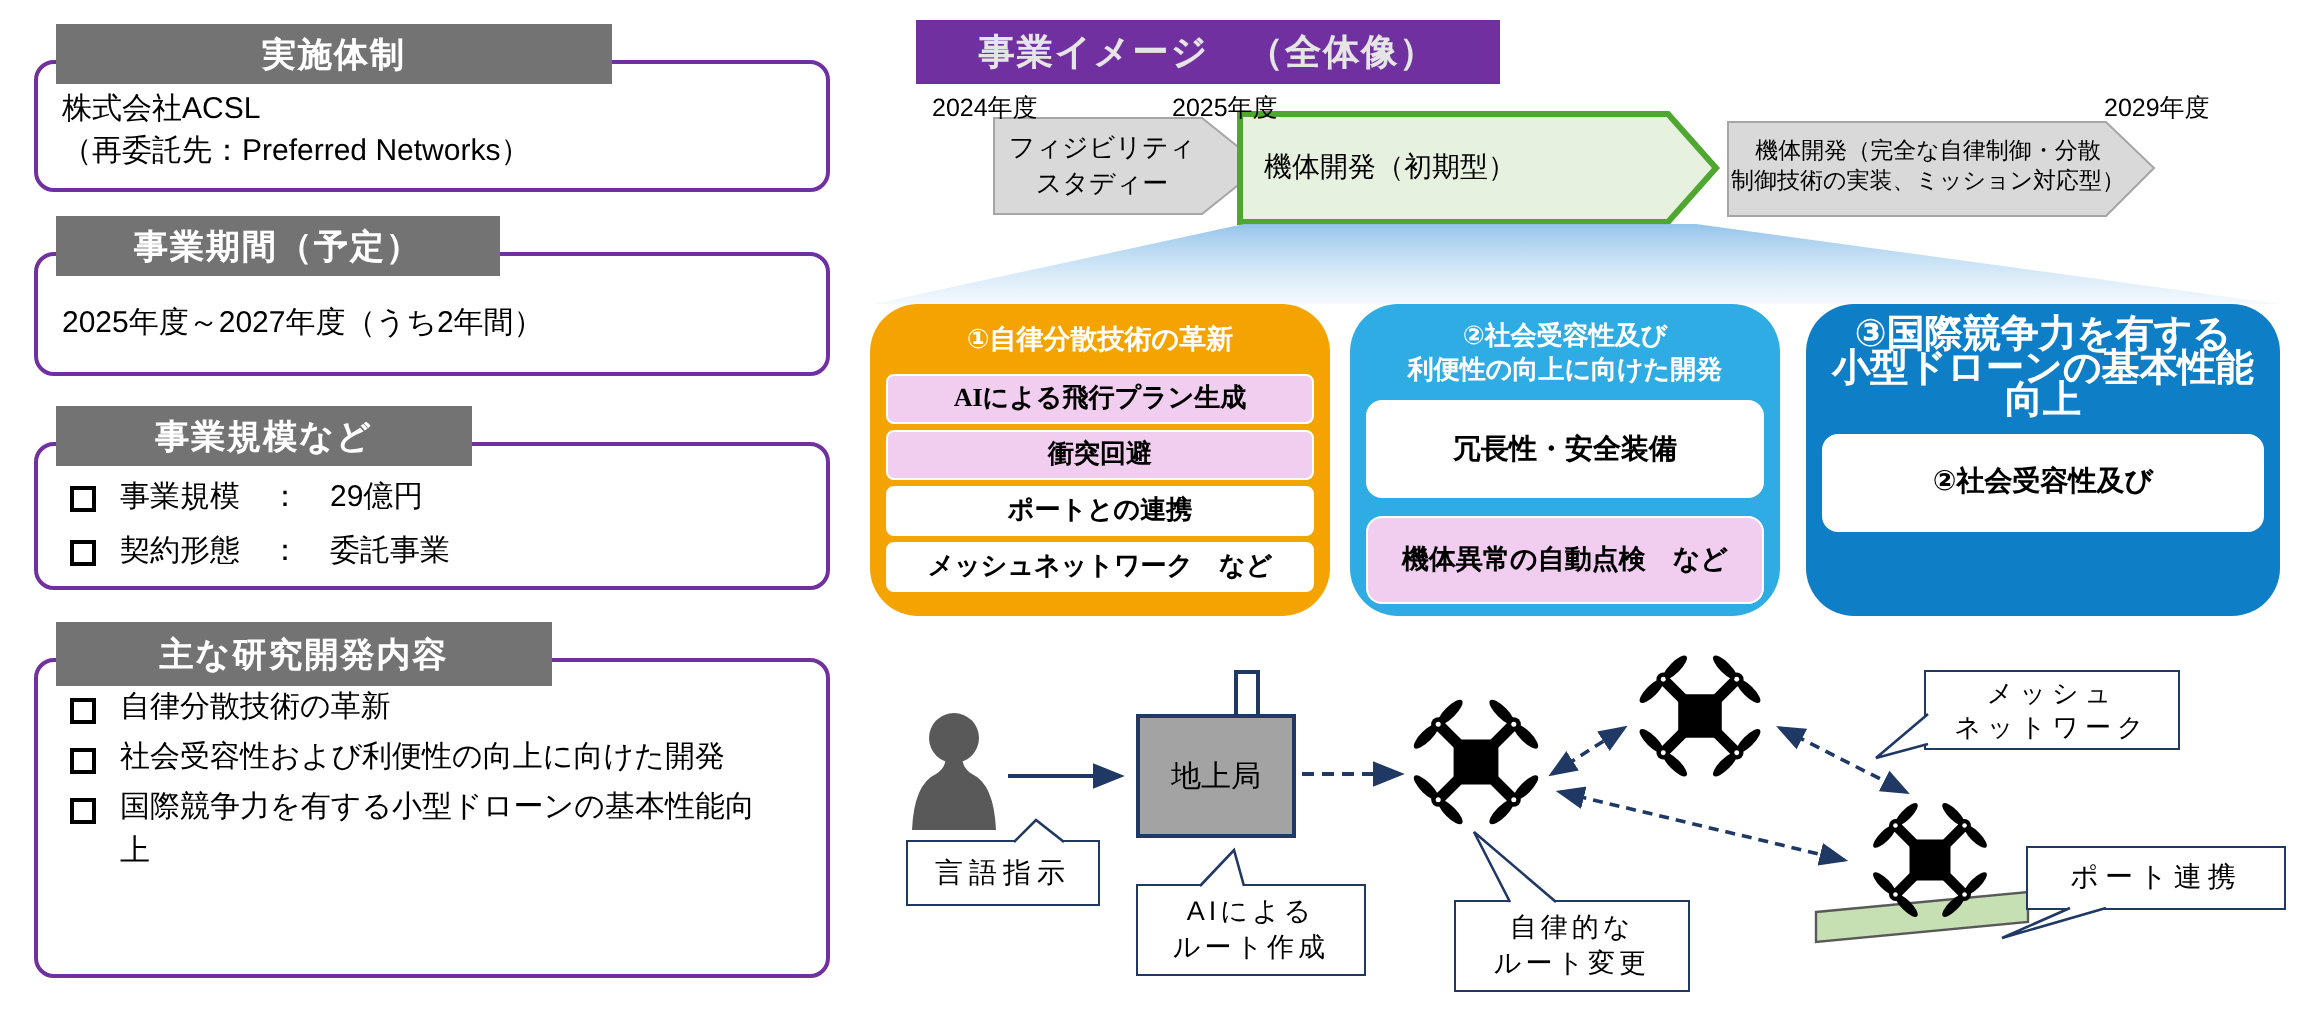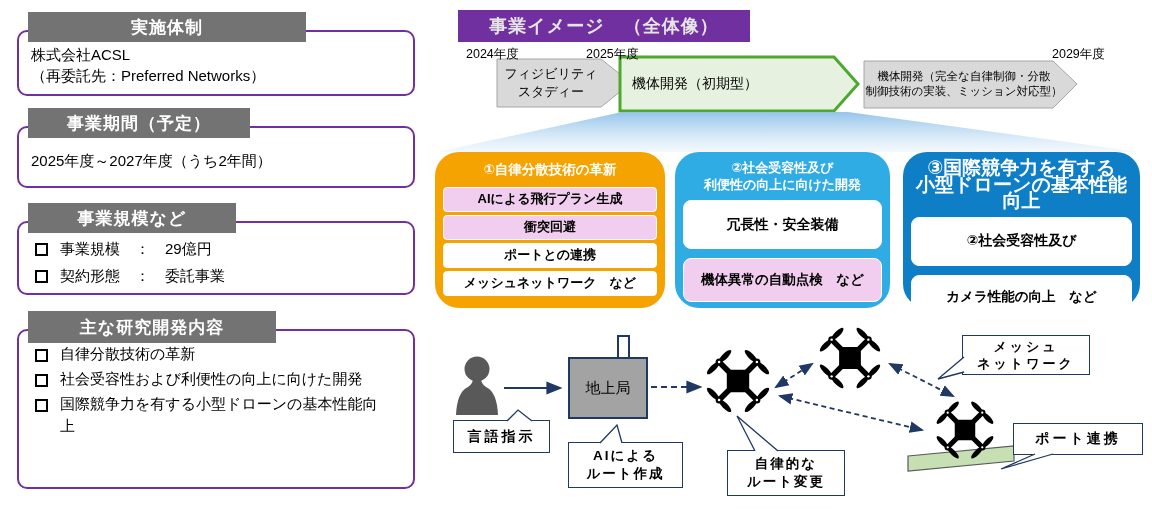--- a/index.html
+++ b/index.html
@@ -19,30 +19,30 @@
   .ov-title{background:#7030A0;color:#e5e5e5;font-weight:bold;font-size:18px;display:flex;
             align-items:center;justify-content:center;letter-spacing:1px;}
   .year{font-size:12.5px;color:#000;}
   .phase{display:flex;align-items:center;justify-content:center;text-align:center;color:#000;}
 
   
   .pillar{border-radius:24px;padding:6px 8px;}
   .pillar-title{color:#fff;font-weight:bold;text-align:center;line-height:16.5px;margin:2px 0 7px;}
   .pillar-item{display:flex;align-items:center;justify-content:center;font-weight:bold;
                border-radius:4px;border:1.5px solid #fff;text-align:center;}
-  .item-pink{background:#F1CEEF;}
+  .item-pink{background:#F1CEEF;font-family:Liberation Serif, serif;}
   .item-white{background:#fff;}
   .pill-lg{border-radius:8px;}
 
   
   .station{background:#a3a3a3;border:2px solid #1F3864;display:flex;align-items:center;
            justify-content:center;font-weight:normal;font-size:15px;}
   .antenna{background:#fff;border:2px solid #1F3864;}
   .bubble{background:#fff;border:1.5px solid #1F3864;display:flex;align-items:center;
-          justify-content:center;font-weight:bold;text-align:center;color:#000;}
+          justify-content:center;font-weight:normal;text-align:center;color:#000;}
   svg{display:block;}
 </style>
 </head>
 <body>
 
 <div class="slide">
 
   <svg class="abs" style="left:0;top:0;" width="1152" height="509" viewBox="0 0 1152 509" pointer-events="none">
     <defs>
       <marker id="ah" viewBox="0 0 10 8" refX="8.5" refY="4" markerWidth="8" markerHeight="7" orient="auto-start-reverse">
@@ -172,21 +172,20 @@
     <div class="pillar-title ml" style="font-size:13px;">②社会受容性及び
 利便性の向上に向けた開発</div>
     <div class="pillar-item item-white pill-lg" style="height:47px;font-size:14px;margin-bottom:9px;">冗長性・安全装備</div>
     <div class="pillar-item item-pink pill-lg" style="height:42px;font-size:13.5px;">機体異常の自動点検　など</div>
   </div>
 
   <div class="abs pillar" style="left:903px;top:152px;width:237px;height:156px;background:#0E7EC6;">
     <div class="pillar-title ml" style="font-size:19px;">③国際競争力を有する
 小型ドローンの基本性能向上</div>
     <div class="pillar-item item-white pill-lg" style="height:47px;font-size:14px;margin-bottom:9px;">②社会受容性及び</div>
-    <div class="pillar-item item-white pill-lg" style="height:42px;font-size:13.5px;">カメラ性能の向上　など</div>
   </div>
 
   <div class="abs antenna" style="left:617px;top:335px;width:13px;height:26px;"></div>
   <div class="abs station" style="left:568px;top:357px;width:80px;height:62px;">地上局</div>
 
   <div class="abs bubble" style="left:453px;top:420px;width:97px;height:33px;font-size:14px;letter-spacing:3px;">言語指示</div>
   <div class="abs bubble ml" style="left:568px;top:442px;width:115px;height:46px;font-size:13.5px;line-height:18px;letter-spacing:2px;">AIによる
 ルート作成</div>
   <div class="abs bubble ml" style="left:727px;top:450px;width:118px;height:46px;font-size:13.5px;line-height:18px;letter-spacing:2px;">自律的な
 ルート変更</div>

